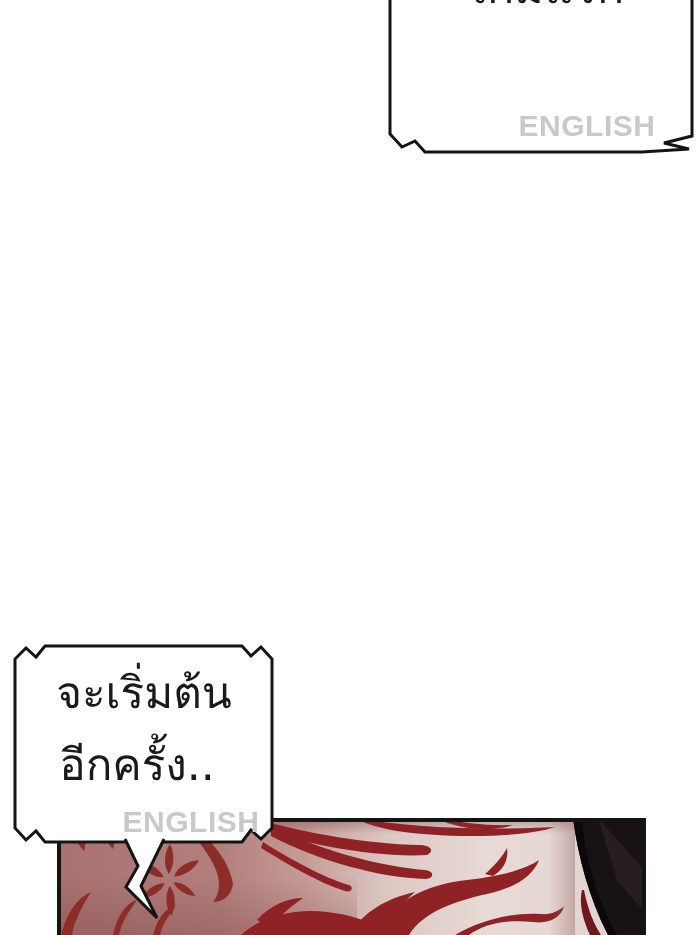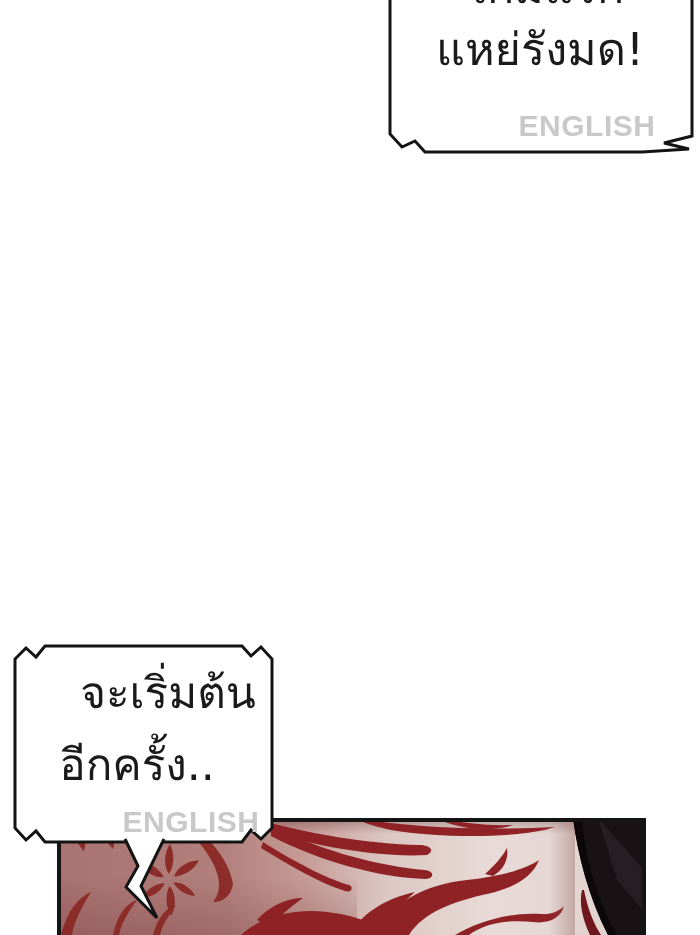--- a/index.html
+++ b/index.html
@@ -12,21 +12,21 @@
 
   
   .bubble-svg{position:absolute;overflow:visible;}
   .bubble-top{left:380px;top:0;width:320px;height:160px;}
   .bubble-bottom{left:0;top:630px;width:300px;height:305px;}
 
   
   .thai{position:absolute;color:#1a1a1a;text-align:center;white-space:nowrap;}
   .t1{left:389px;width:302px;top:-36px;font-size:45px;line-height:48px;transform:translateX(8px);}
   .t2{left:389px;width:302px;top:24px;font-size:45px;line-height:52px;}
-  .b1{left:16px;width:256px;top:664px;font-size:44px;line-height:58px;margin-left:24px;}
+  .b1{left:16px;width:256px;top:664px;font-size:44px;line-height:58px;}
   .b2{left:16px;width:242px;top:736px;font-size:44px;line-height:58px;}
 
   
   .watermark{position:absolute;color:#c9c9c9;font-family:"Liberation Sans",sans-serif;
              font-weight:bold;font-size:30px;line-height:32px;text-align:center;
              letter-spacing:0.5px;white-space:nowrap;padding-left:47px;}
   .w-top{left:389px;width:302px;top:110px;}
   .w-bottom{left:16px;width:256px;top:806px;}
 </style>
 </head>
@@ -105,21 +105,20 @@
       </g>
 
       <path d="M2,117 L2,2 L587,2 L587,117" fill="none" stroke="#141414" stroke-width="4"></path>
     </svg>
   </div>
 
   <svg class="bubble-svg bubble-top" viewBox="0 0 320 160" width="320" height="160">
     <path d="M10,-8 L10,134 L22,147 L35,141 L45,152 L262,152 L309,149 L284,143 L312,136 L312,-8" fill="#ffffff" stroke="#141414" stroke-width="3" stroke-linejoin="miter"></path>
   </svg>
   <div class="thai t1">เกมแรก</div>
-  <div class="thai t2">แหย่รังมด!</div>
   <div class="watermark w-top">ENGLISH</div>
 
   <svg class="bubble-svg bubble-bottom" viewBox="0 0 300 305" width="300" height="305">
     <path d="M45,16 L242,16 L251,26 L261,17 L272,29 L272,198 L261,209 L251,200 L242,212
              L45,212 L36,201 L26,210 L15,198 L15,29 L26,18 L36,27 Z" fill="#ffffff" stroke="#141414" stroke-width="3" stroke-linejoin="miter"></path>
     <path d="M164,209 L141,256 L157,288 L126,257 L138,236 L125,209" fill="#ffffff" stroke="#141414" stroke-width="3" stroke-linejoin="miter"></path>
   </svg>
   <div class="thai b1">จะเริ่มต้น</div>
   <div class="thai b2">อีกครั้ง..</div>
   <div class="watermark w-bottom">ENGLISH</div>

